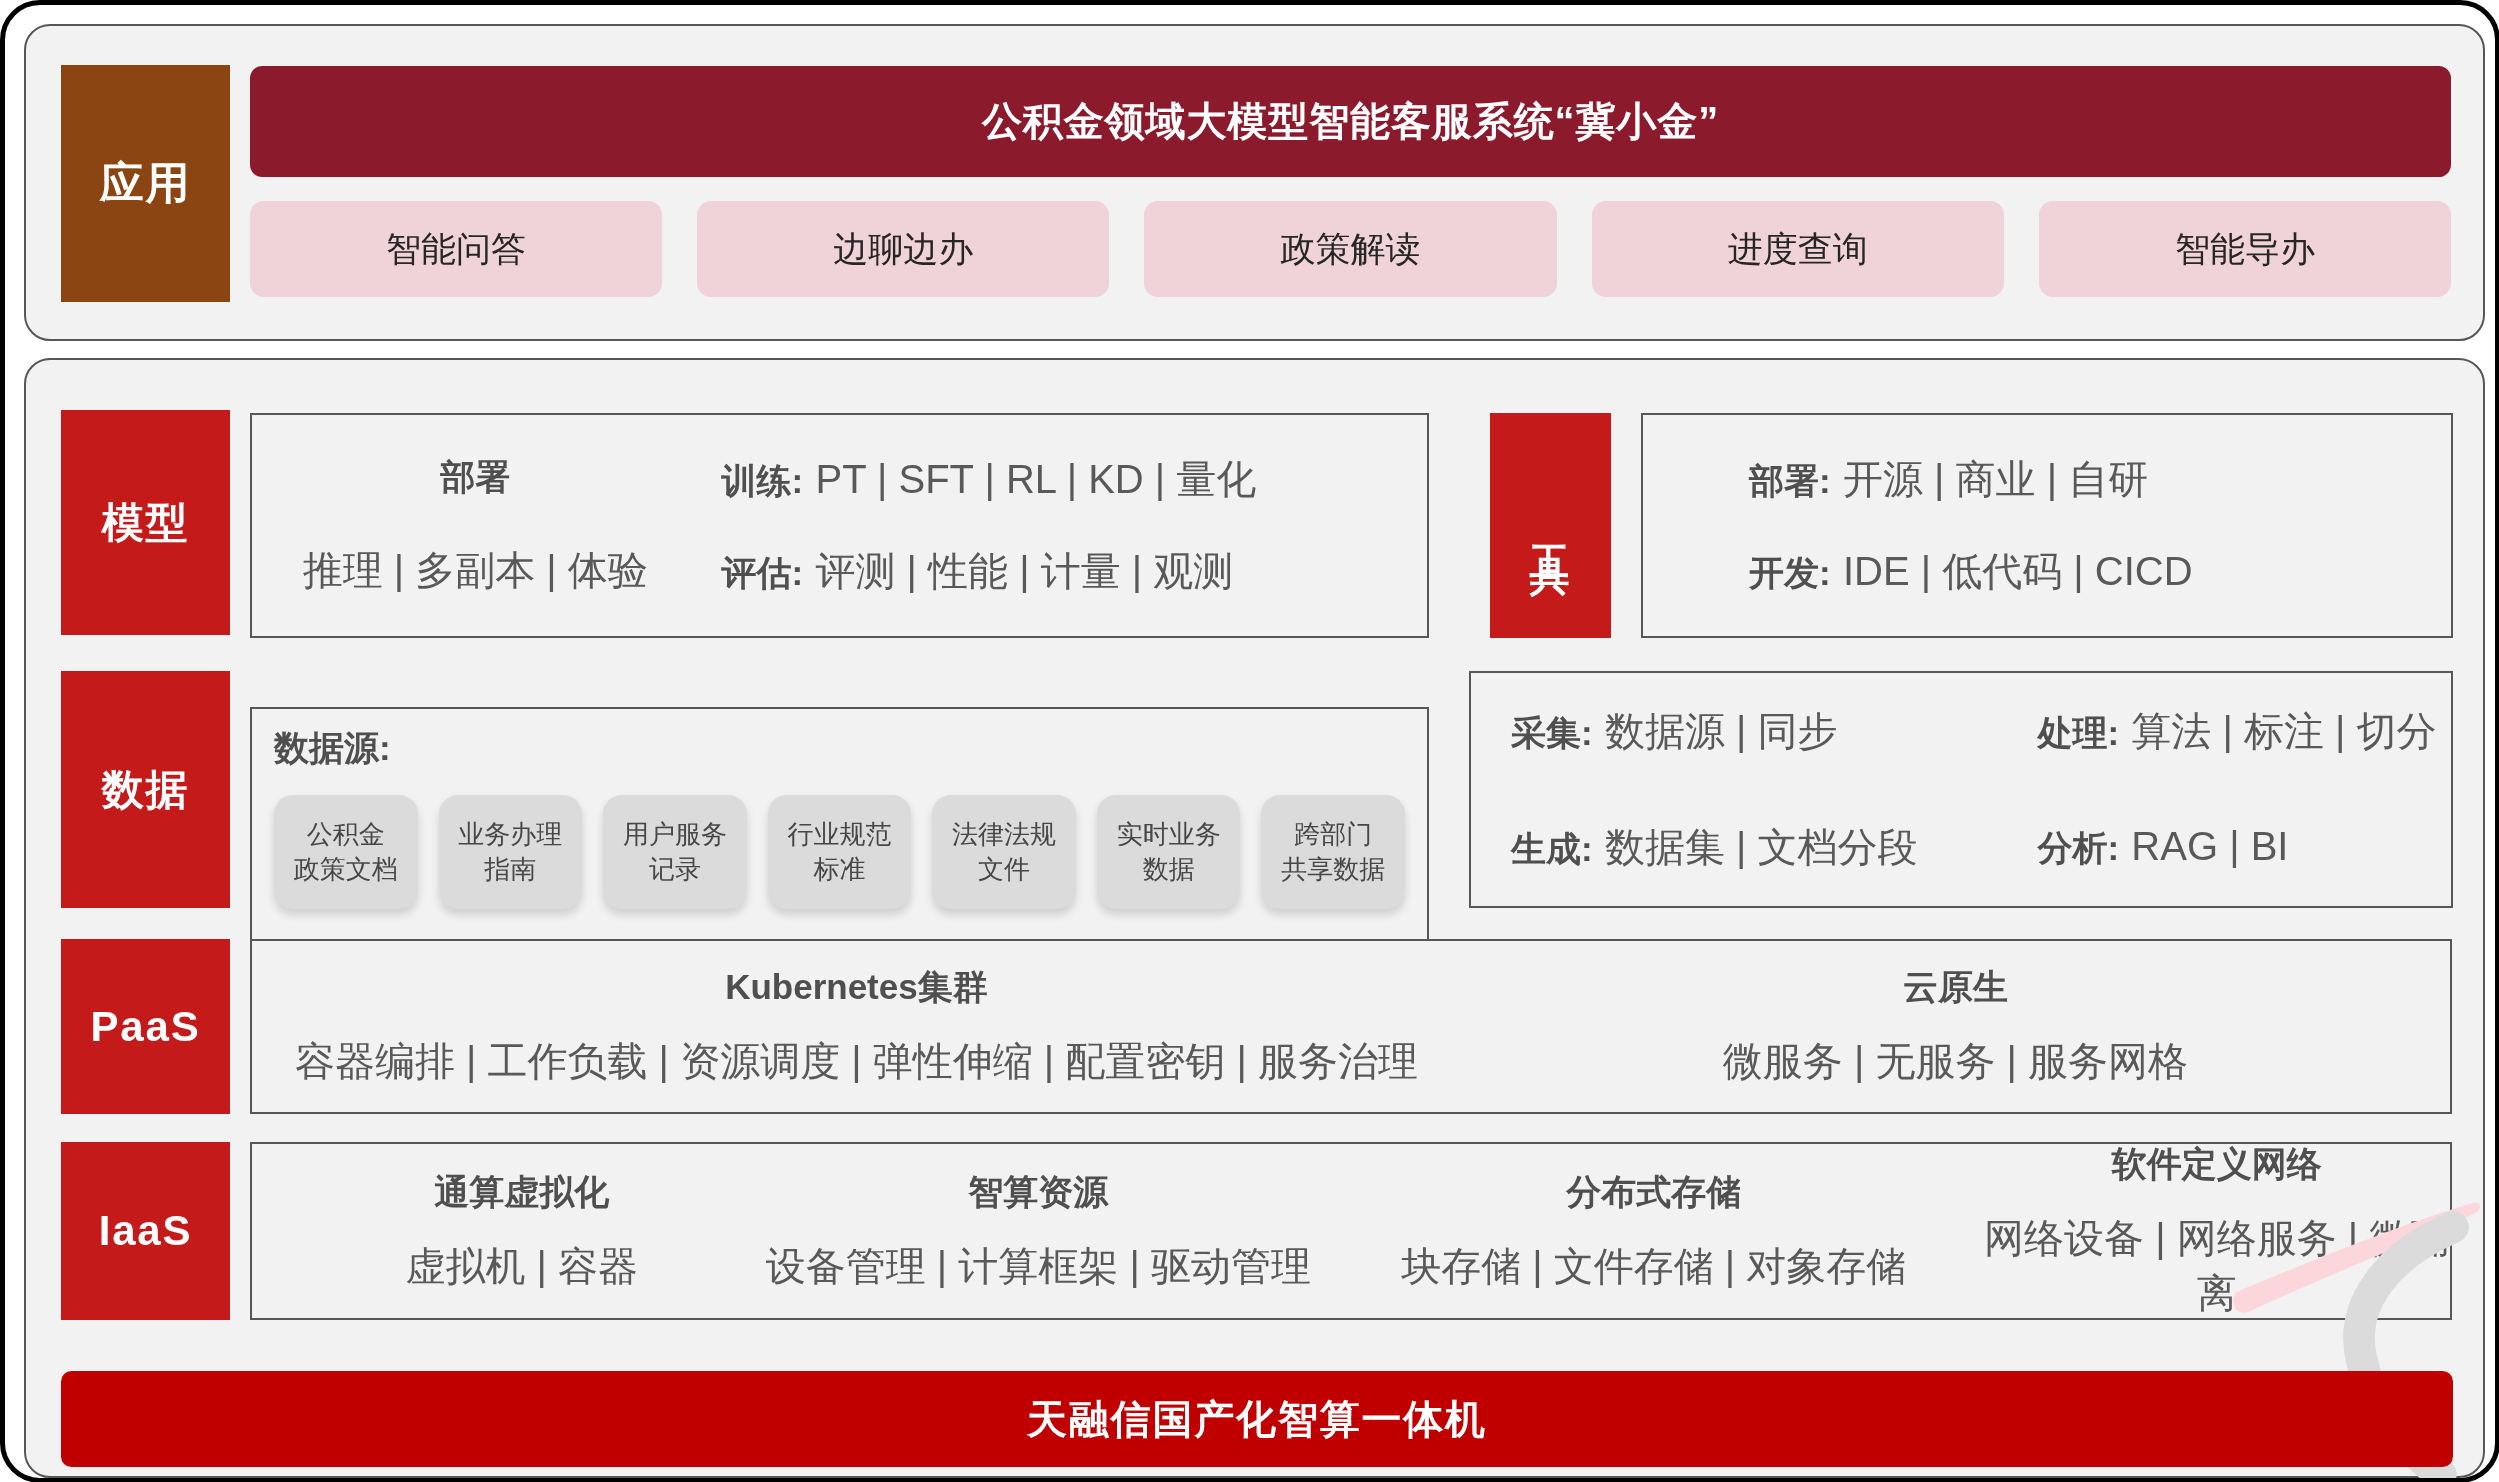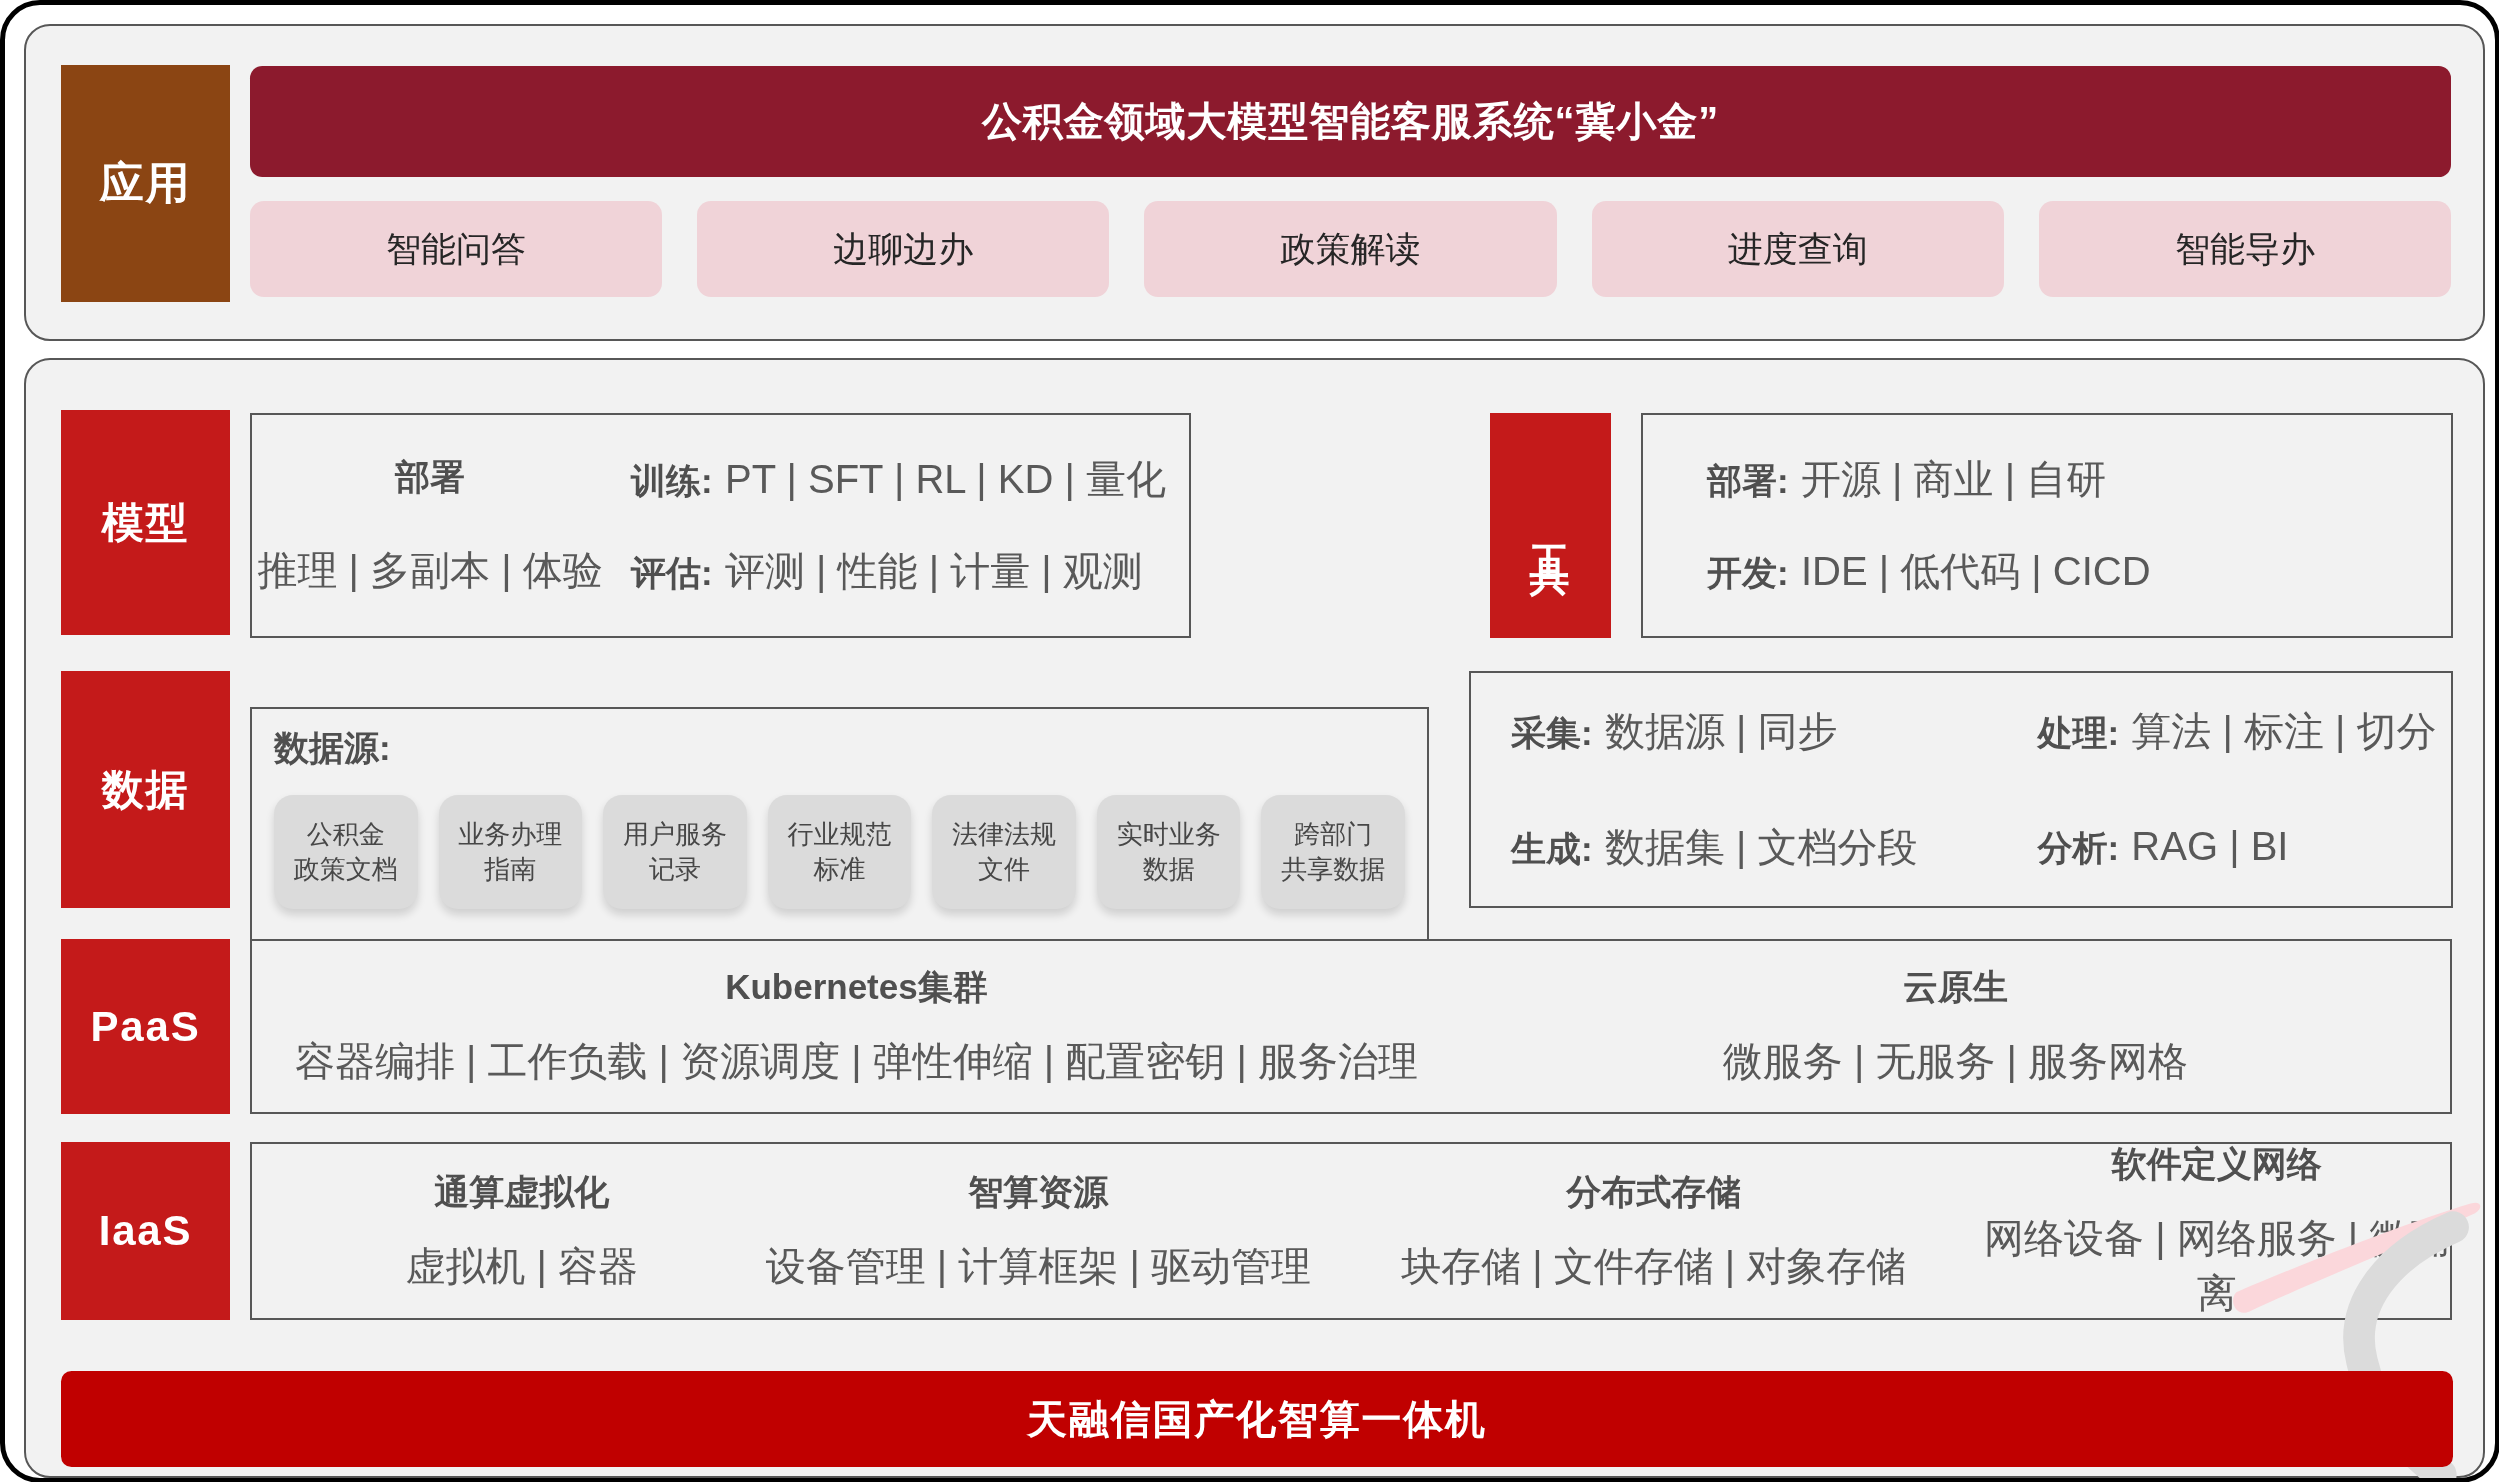--- a/index.html
+++ b/index.html
@@ -52,28 +52,28 @@
     position:absolute;box-sizing:border-box;
     border:2.6px solid var(--border_gray,#575757);
     background:var(--panel_bg,#F2F2F2);
     color:var(--text_gray,#595959);
   }
   .b-title{font-weight:700;font-size:35px;color:#4f4f4f;}
   .b-items{font-size:40px;color:var(--text_gray,#595959);}
 
   
   .lbl-model{top:50px;height:225px;}
-  .model-box{left:224px;top:53px;width:941px;height:225px;display:flex;}
+  .model-box{left:224px;top:53px;width:1179px;height:225px;display:flex;}
   .model-left{flex:0 0 38%;display:flex;flex-direction:column;align-items:center;justify-content:center;gap:42px;}
   .model-right{flex:1;display:flex;flex-direction:column;justify-content:space-evenly;align-items:flex-start;padding-left:23px;}
   .inline-line{display:flex;align-items:baseline;gap:12.3px;white-space:nowrap;}
 
   .lbl-tools{left:1464px;top:53px;width:121px;height:225px;}
   .tools-vert{writing-mode:vertical-rl;text-orientation:upright;letter-spacing:12.3px;font-size:40px;}
-  .tools-box{left:1615px;top:53px;width:812px;height:225px;display:flex;flex-direction:column;justify-content:space-evenly;padding-left:64px;}
+  .tools-box{left:1615px;top:53px;width:812px;height:225px;display:flex;flex-direction:column;justify-content:space-evenly;padding-left:106px;}
 
   
   .lbl-data{top:311px;height:237px;}
   .data-box{left:224px;top:311px;width:1179px;height:237px;padding:16px 22px 0 22px;margin-top:36px;}
   .chips{display:flex;gap:21px;margin-top:23px;}
   .chip{
     flex:1;height:114px;background:var(--chip_gray,#DBDBDB);border-radius:19px;
     display:flex;flex-direction:column;align-items:center;justify-content:center;
     font-size:26px;line-height:1.35;color:#474747;text-align:center;
     box-shadow:0 5.3px 8px rgba(0,0,0,0.14);

